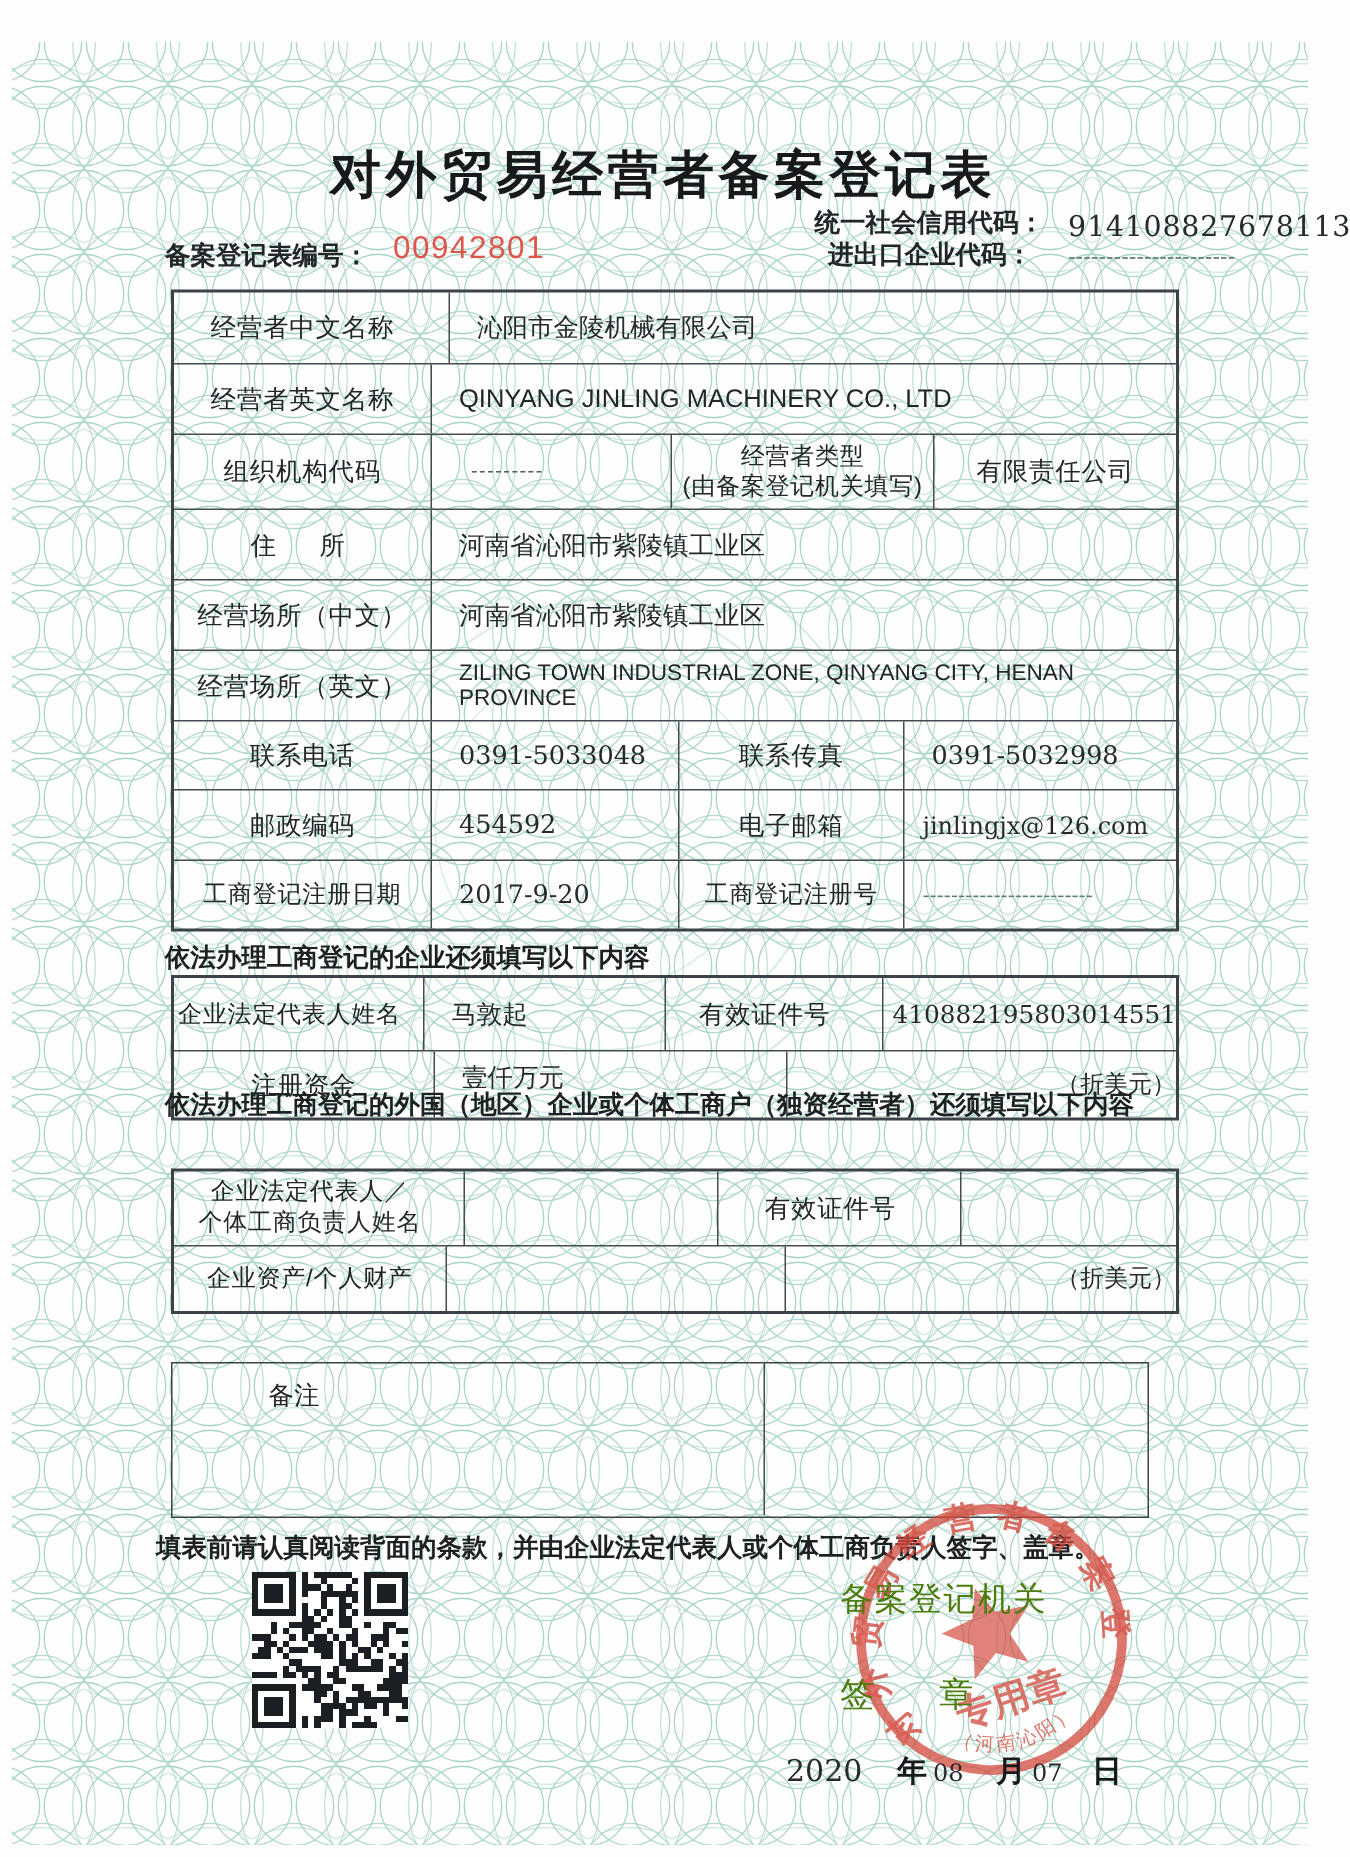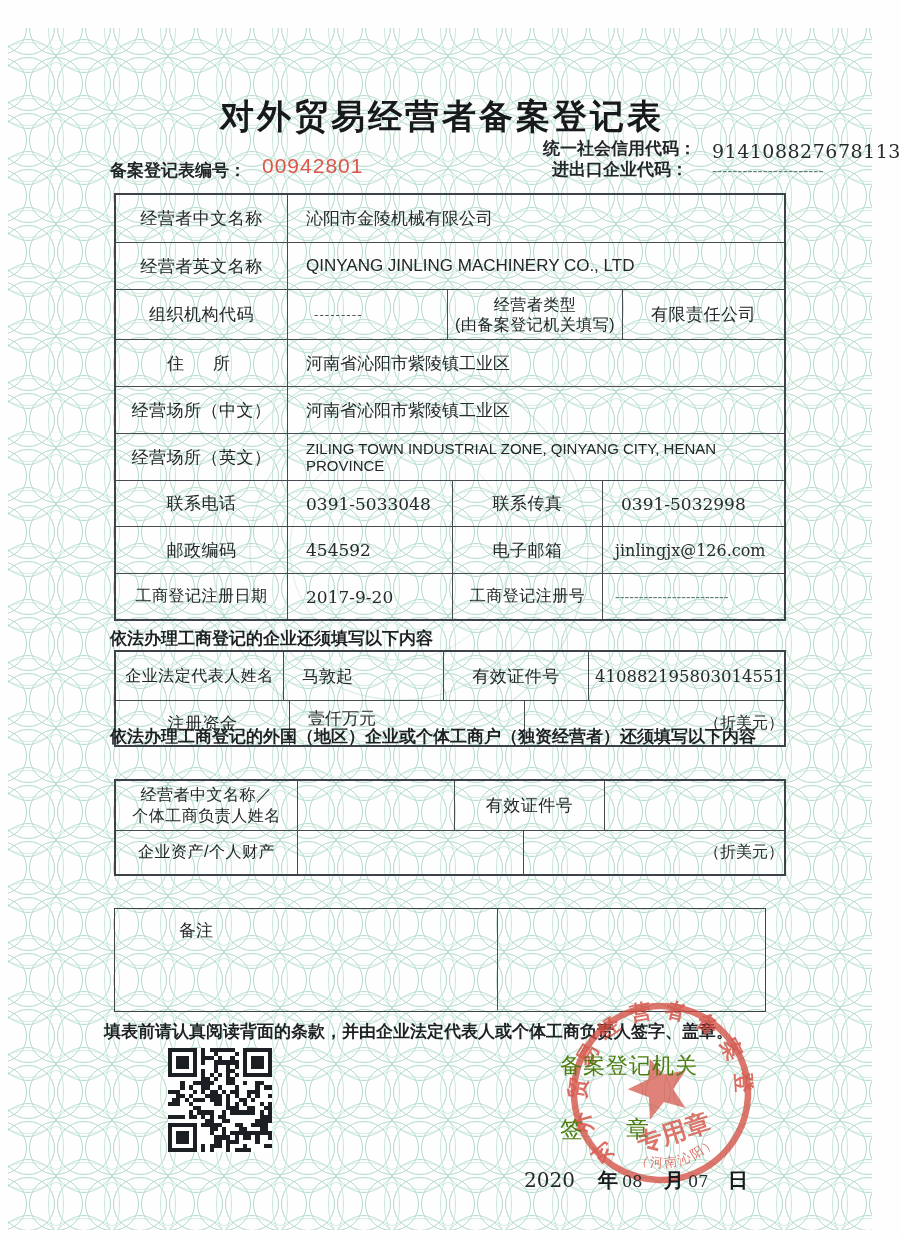--- a/index.html
+++ b/index.html
@@ -9,21 +9,21 @@
   .abs{position:absolute;}
   .bg{position:absolute;left:0;top:0;z-index:0;}
   .layer{position:absolute;left:0;top:0;z-index:2;width:900px;height:1238px;}
   .title{position:absolute;left:0;top:94px;width:884px;text-align:center;
          font-size:34px;font-weight:800;letter-spacing:3px;color:#17191c;}
   .lbl17{font-size:17px;font-weight:500;color:#22262a;}
   .serifv{font-family:"DejaVu Serif","Liberation Serif",serif;color:#26292d;}
   .red{color:#e0554a;}
   .tbl{position:absolute;border:2px solid #3c4247;z-index:2;}
   .row{display:flex;border-top:1px solid #454b51;}
-  .row:first-child{border-top:0;}
+  .row:first-child{border-top:0;gap:12px;}
   .cell{border-left:1px solid #454b51;display:flex;align-items:center;}
   .cell:first-child{border-left:0;}
   .lblcell{justify-content:center;text-align:center;font-size:17px;color:#22262a;letter-spacing:0.5px;}
   .valcell{padding-left:18px;font-size:17px;}
   .dashes{color:#4f5457;letter-spacing:1px;font-family:"DejaVu Serif",serif;}
   .teal-dash{color:#5e7f78;font-family:"DejaVu Serif",serif;}
   .sect{position:absolute;font-size:17px;font-weight:700;color:#1d2124;z-index:2;}
   .usd{justify-content:flex-end;font-size:16px;color:#2a2d30;}
   .seal{position:absolute;z-index:3;opacity:0.88;}
   .stamp-black{position:absolute;z-index:4;font-weight:400;color:#4d7c0f;text-align:left;}
@@ -125,21 +125,21 @@
       <div class="cell lblcell" style="width:173px">注册资金</div>
       <div class="cell valcell serifv" style="width:235px;align-items:flex-start;padding-top:6px;">壹仟万元</div>
       <div class="cell usd" style="flex:1">（折美元）</div>
     </div>
   </div>
 
   <div class="sect" style="left:110px;top:725px;">依法办理工商登记的外国（地区）企业或个体工商户（独资经营者）还须填写以下内容</div>
   <div class="tbl" style="left:114px;top:779px;width:672px;">
     <div class="row" style="height:49px">
       <div class="cell lblcell" style="width:181px;flex-direction:column;justify-content:center;line-height:1.3;font-size:16px;">
-        <span>经营者中文名称／</span>
+        <span>企业法定代表人／</span>
         <span>个体工商负责人姓名</span>
       </div>
       <div class="cell" style="width:157px"></div>
       <div class="cell lblcell" style="width:150px">有效证件号</div>
       <div class="cell" style="flex:1"></div>
     </div>
     <div class="row" style="height:44px">
       <div class="cell lblcell" style="width:181px;font-size:16px;">企业资产/个人财产</div>
       <div class="cell" style="width:226px"></div>
       <div class="cell usd" style="flex:1">（折美元）</div>

